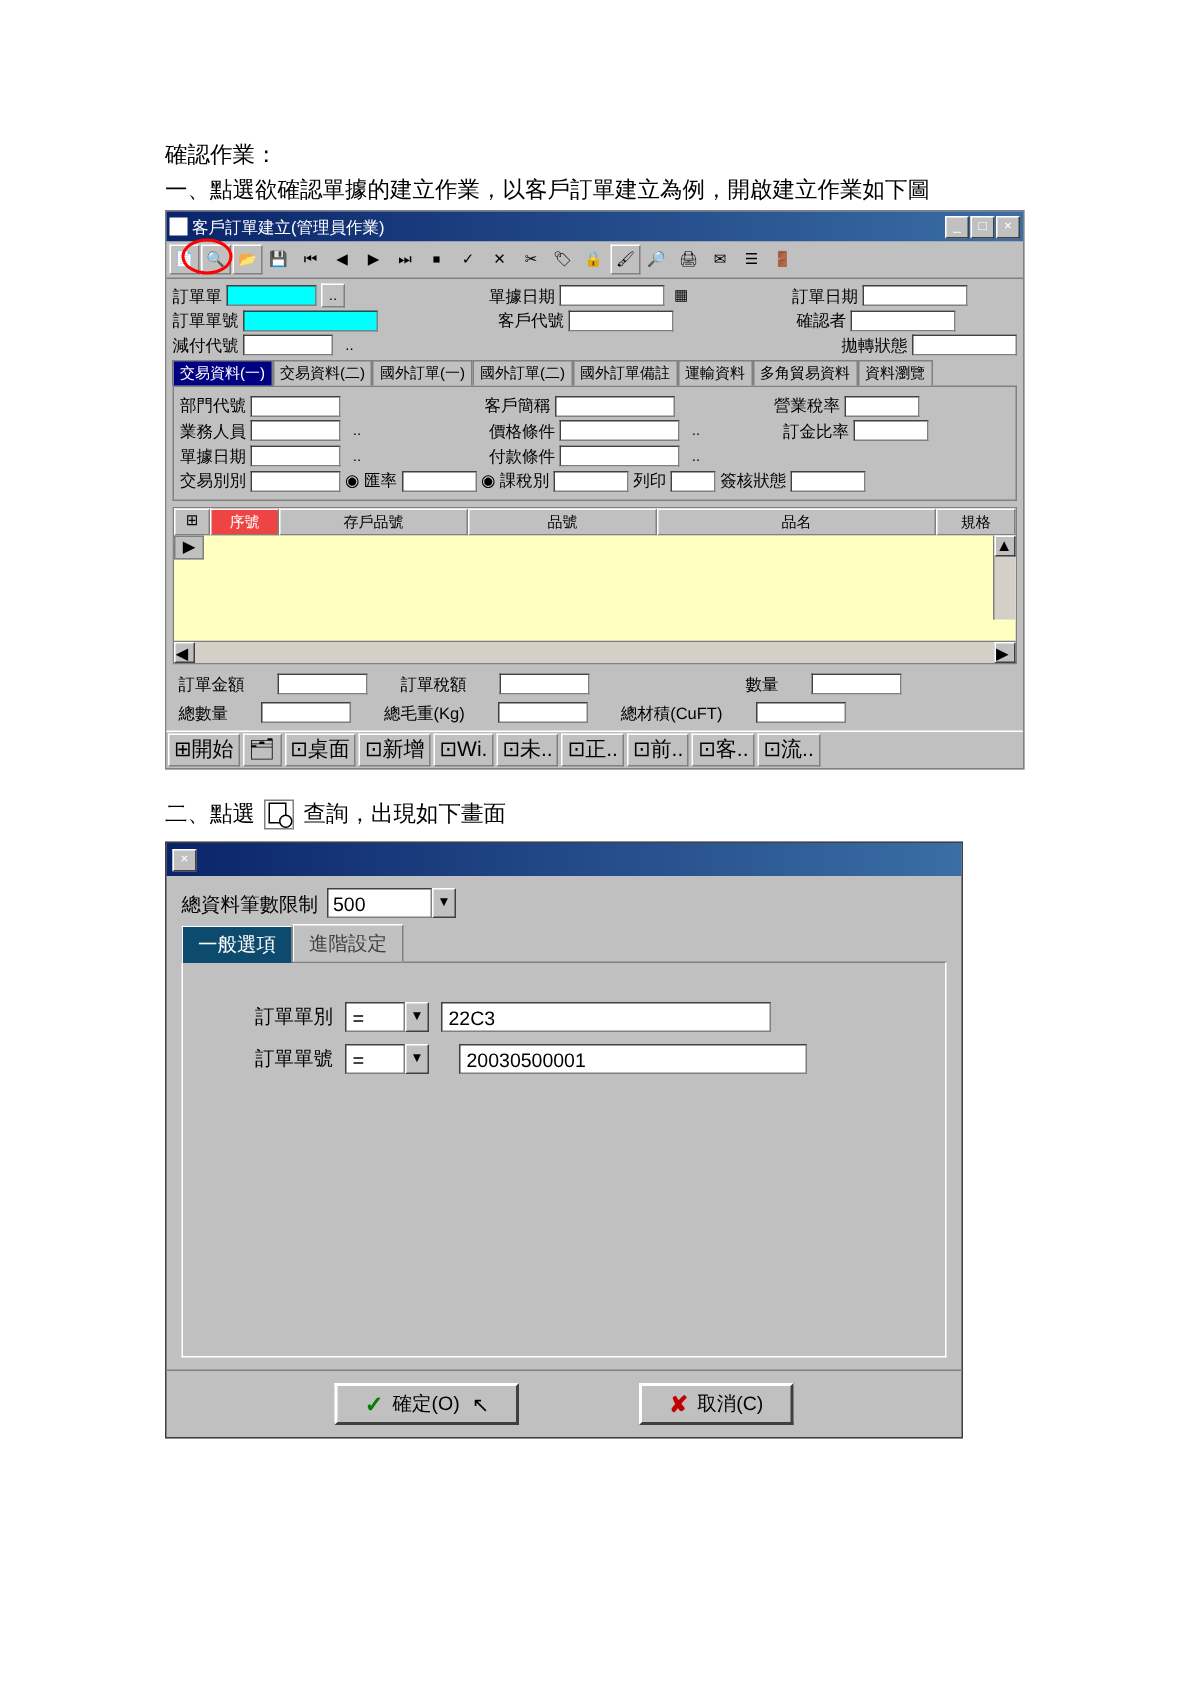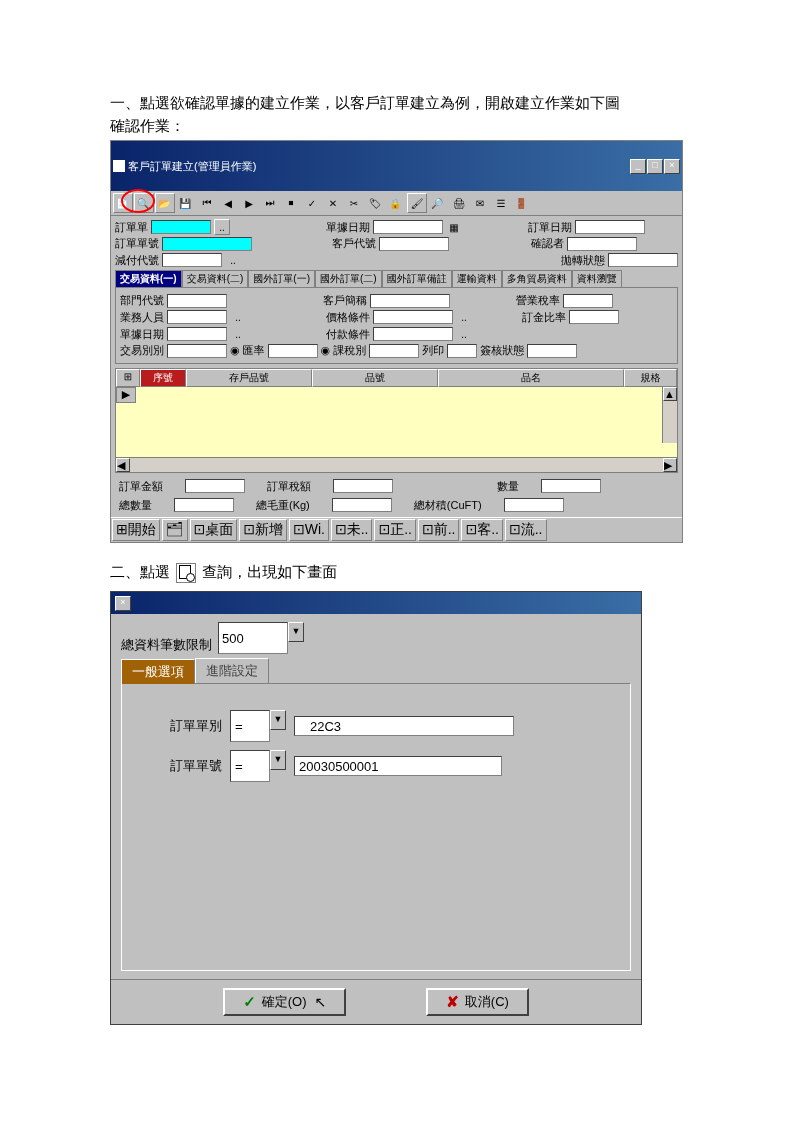--- a/index.html
+++ b/index.html
@@ -1,77 +1,77 @@
 <!DOCTYPE html>
 <html><head>
 <meta charset="utf-8">
 <style>
 body{margin:0;font-family:"Microsoft JhengHei","PMingLiU",sans-serif;font-size:14px;background:#fff;color:#000}
 .page{width:793px;padding:90px 110px 60px 110px;box-sizing:border-box}
 .note{color:#ff0000;font-size:15px;margin-bottom:25px}
 .sect{font-size:15px;margin:4px 0}
 .win{border:1px solid #808080;background:#c0c0c0;margin:4px 0 20px 0;font-size:11px;font-family:"PMingLiU","MS Sans Serif",sans-serif}
-.titlebar{background:linear-gradient(to right,#0a246a,#3a6ea5);color:#fff;display:flex;align-items:center;padding:17px 2px;height:16px}
+.titlebar{background:linear-gradient(to right,#0a246a,#3a6ea5);color:#fff;display:flex;align-items:center;padding:2px 2px;height:16px}
 .titlebar .t{flex:1;font-size:11px}
 .sysbtns{display:flex;gap:1px}
 .sysbtn{width:14px;height:13px;background:#c0c0c0;border:1px solid #fff;border-right-color:#404040;border-bottom-color:#404040;font-size:9px;text-align:center;line-height:11px}
 .menubar{background:#c0c0c0;padding:1px 4px;font-size:11px;color:#000}
 .toolbar{background:#c0c0c0;padding:2px;display:flex;gap:1px;border-bottom:1px solid #808080}
 .tbtn{width:18px;height:18px;background:#c0c0c0;border:1px solid #c0c0c0;display:flex;align-items:center;justify-content:center;font-size:10px}
 .tbtn.raised{border:1px solid #fff;border-right-color:#808080;border-bottom-color:#808080}
 .circ{position:relative}
 .red-circle{position:absolute;border:2px solid red;border-radius:50%;width:30px;height:20px;left:10px;top:-2px;pointer-events:none}
 .form-area{background:#c0c0c0;padding:2px 4px}
 .row{display:flex;align-items:center;margin:1px 0;gap:3px}
 .lbl{font-size:11px}
 .inp{background:#fff;border:1px solid #808080;border-top-color:#404040;border-left-color:#404040;height:14px;box-sizing:border-box}
 .inp.teal{background:#00ffff}
 .tabs{display:flex;background:#c0c0c0;margin-top:2px}
 .tab{font-size:10px;padding:1px 4px;background:#c0c0c0;border:1px solid #808080;border-bottom:none}
-.tab.active{background:#000080;color:#fff;font-weight:bold}
+.tab.active{background:#000080;color:#fff;font-weight:normal}
 .grid{border:1px solid #808080;background:#fff;margin:4px 0}
 .grid-hdr{display:flex;background:#c0c0c0}
 .grid-hdr>div{border:1px solid #fff;border-right-color:#808080;border-bottom-color:#808080;font-size:10px;padding:1px 2px;text-align:center}
 .grid-body{background:#ffffc0;min-height:70px;position:relative}
 .scrollbar-v{position:absolute;right:0;top:0;bottom:14px;width:14px;background:#d4d0c8;border-left:1px solid #808080}
 .scrollbar-h{height:14px;background:#d4d0c8;border-top:1px solid #808080;display:flex}
 .sb-btn{width:14px;height:14px;background:#c0c0c0;border:1px solid #fff;border-right-color:#404040;border-bottom-color:#404040;box-sizing:border-box}
 .bottom-sum{display:flex;gap:22px;padding:2px 4px;font-size:11px}
 .taskbar{display:flex;gap:2px;padding:1px;background:#c0c0c0;border-top:1px solid #fff}
 .taskbtn{font-size:14px;padding:1px 3px;border:1px solid #fff;border-right-color:#808080;border-bottom-color:#808080;background:#c0c0c0}
 .inline-icon{display:inline-block;width:18px;height:18px;border:1px solid #808080;background:#fff;position:relative;vertical-align:middle;margin:0 2px}
 .inline-icon::before{content:"";position:absolute;width:10px;height:12px;border:1px solid #000;left:2px;top:1px}
 .inline-icon::after{content:"";position:absolute;width:7px;height:7px;border:1.5px solid #000;border-radius:50%;right:0;bottom:0;background:#fff}
 
 .dialog{width:530px;border:1px solid #404040;background:#c0c0c0;font-size:12px;margin-top:8px}
 .dialog .titlebar{height:18px;padding:2px 4px}
 .dialog .titlebar .t{font-size:12px}
 .dlg-body{padding:8px 10px}
 .dlg-top{display:flex;align-items:flex-end;gap:6px;margin-bottom:4px;font-size:13px}
 .combo{display:flex}
-.combo .inp{height:32px}
+.combo .inp{height:20px}
 .combo .arrow{width:16px;height:20px;background:#c0c0c0;border:1px solid #fff;border-right-color:#404040;border-bottom-color:#404040;box-sizing:border-box;text-align:center;font-size:9px;line-height:16px}
 .dlg-tabs{display:flex}
 .dlg-tab{padding:3px 10px;font-size:13px;background:#c0c0c0;border:1px solid #fff;border-right-color:#808080;border-bottom:none;color:#404040}
-.dlg-tab.active{background:#a16207;color:#fff;position:relative;top:1px}
+.dlg-tab.active{background:#0c4a6e;color:#fff;position:relative;top:1px}
 .dlg-panel{border:1px solid #fff;border-top-color:#808080;border-left-color:#fff;background:#c0c0c0;padding:18px 30px 180px 30px}
 .fld-row{display:flex;align-items:center;gap:8px;margin:8px 0}
 .fld-lbl{width:70px;text-align:right;font-size:13px}
 .dlg-btns{display:flex;justify-content:center;gap:80px;padding:8px;border-top:1px solid #808080}
 .btn{display:flex;align-items:center;gap:6px;padding:3px 18px;background:#c0c0c0;border:2px solid #fff;border-right-color:#404040;border-bottom-color:#404040;font-size:13px}
 .check{color:#008000;font-weight:bold;font-size:15px}
 .cross{color:#c00000;font-weight:bold;font-size:15px}
 .cursor{display:inline-block;font-size:14px;margin-left:2px}
 </style>
 </head>
 <body>
 
 <div class="page">
+  <div class="sect">確認作業：</div>
   <div class="sect">一、點選欲確認單據的建立作業，以客戶訂單建立為例，開啟建立作業如下圖</div>
-  <div class="sect">確認作業：</div>
 
   <div class="win">
     <div class="titlebar">
       <span style="width:12px;height:12px;background:#fff;margin-right:3px"></span>
       <span class="t">客戶訂單建立(管理員作業)</span>
       <div class="sysbtns">
         <div class="sysbtn">_</div>
         <div class="sysbtn">□</div>
         <div class="sysbtn">×</div>
       </div>
@@ -187,21 +187,21 @@
           <span class="lbl">列印</span>
             <span class="inp" style="width:30px"></span>
           <span class="lbl">簽核狀態</span>
             <span class="inp" style="width:50px"></span>
         </div>
       </div>
 
       <div class="grid">
         <div class="grid-hdr">
           <div style="width:18px">⊞</div>
-          <div style="width:40px;background:#b91c1c;color:#fff">序號</div>
+          <div style="width:40px;background:#ef4444;color:#fff">序號</div>
           <div style="width:120px">存戶品號</div>
           <div style="width:120px">品號</div>
           <div style="width:180px">品名</div>
           <div style="flex:1">規格</div>
         </div>
         <div class="grid-body">
           <div style="position:absolute;left:0;top:0;width:18px;height:14px;background:#c0c0c0;border:1px solid #808080;text-align:center">▶</div>
           <div class="scrollbar-v">
               <div class="sb-btn">▲</div>
             </div>
@@ -269,29 +269,29 @@
         <div class="dlg-tab active">一般選項</div>
         <div class="dlg-tab">進階設定</div>
       </div>
       <div class="dlg-panel">
         <div class="fld-row">
           <span class="fld-lbl">訂單單別</span>
           <div class="combo">
             <input class="inp" style="width: 40px; text-align: left; padding: 0px 4px;" value="=">
             <div class="arrow">▼</div>
           </div>
-          <input class="inp" style="width: 220px; height: 20px; font-size: 13px; padding: 0px 15px;" value="22C3">
+          <input class="inp" style="width: 220px; height: 20px; font-size: 13px; padding: 0px 4px;" value="22C3">
         </div>
         <div class="fld-row">
           <span class="fld-lbl">訂單單號</span>
           <div class="combo">
             <input class="inp" style="width: 40px; padding: 0px 4px;" value="=">
             <div class="arrow">▼</div>
           </div>
-          <input class="inp" style="width: 208px; height: 20px; font-size: 13px; padding: 0px 4px;" value="20030500001">
+          <input class="inp" style="width: 232px; height: 20px; font-size: 13px; padding: 0px 4px; margin-left: 12px;" value="20030500001">
         </div>
       </div>
     </div>
     <div class="dlg-btns">
       <div class="btn">
         <span class="check">✓</span>
         <span>確定(O)</span>
         <span class="cursor">↖</span>
       </div>
       <div class="btn">

